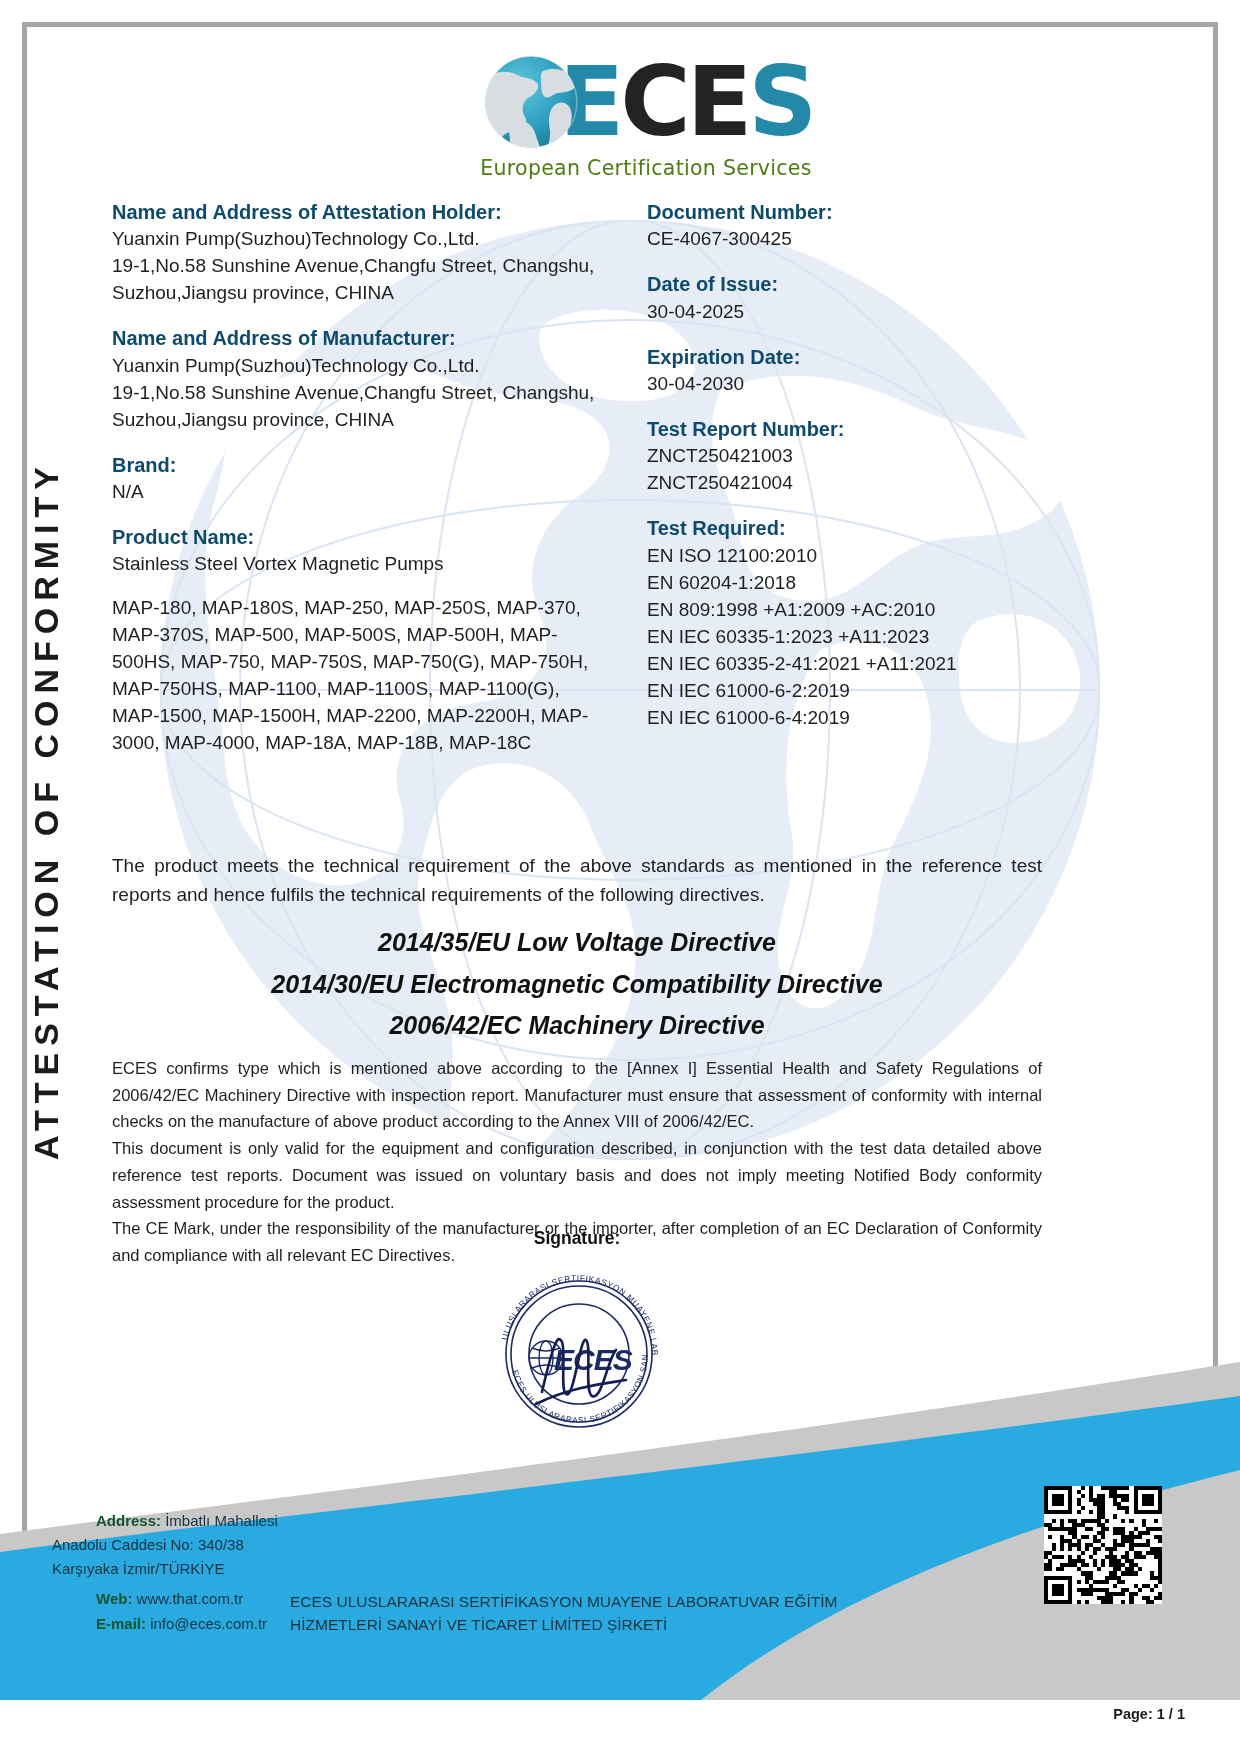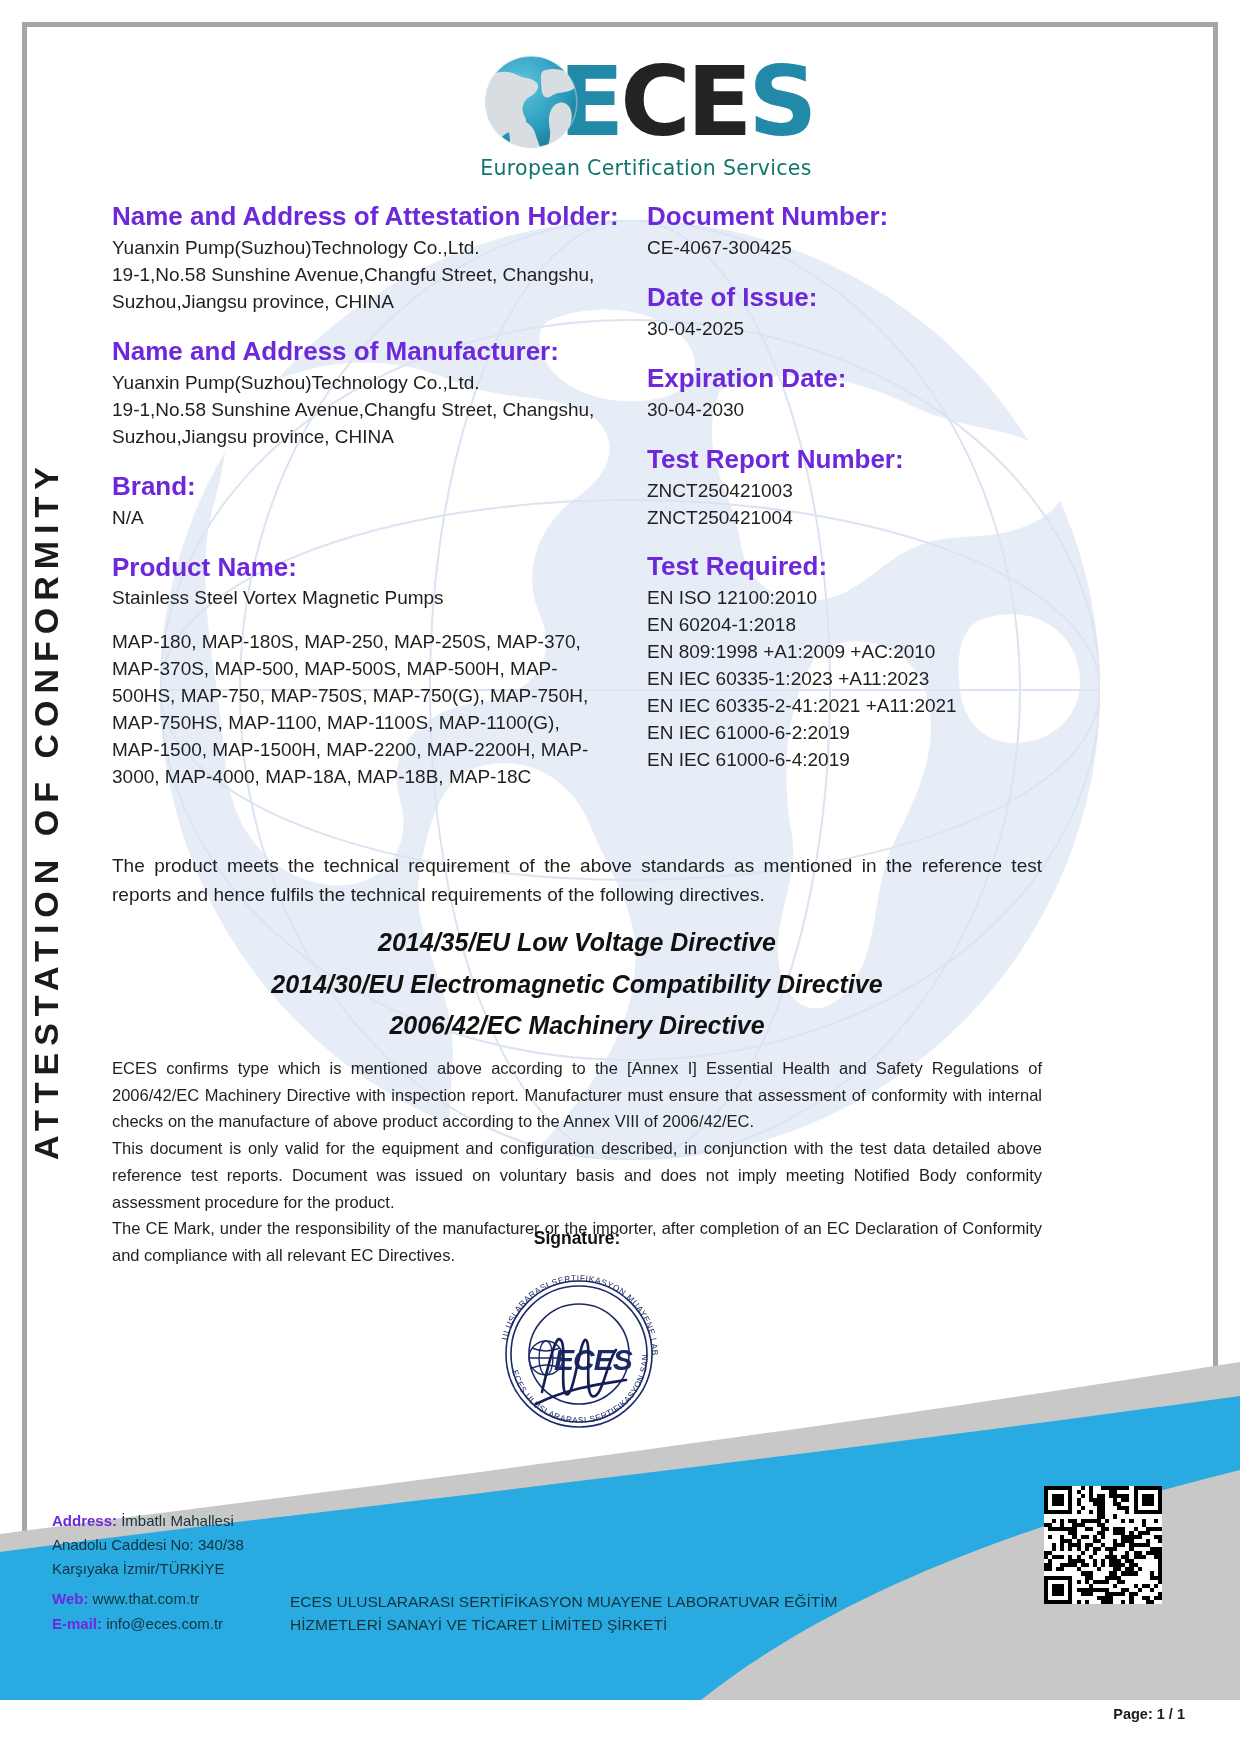--- a/index.html
+++ b/index.html
@@ -74,40 +74,40 @@
     display: flex;
     align-items: baseline;
   }
   .logo-e  { color: #2389a8; }
   .logo-c  { color: #232323; }
   .logo-e2 { color: #232323; }
   .logo-s  { color: #2389a8; }
   .logo-sub {
     font-family: "DejaVu Sans", sans-serif;
     font-size: 20.5px;
-    color: #0f766e;
+    color: #4d7c0f;
     letter-spacing: 0.3px;
     margin-top: -2px;
   }
 
   
   .info {
     position: absolute;
     left: 112px; top: 198px; width: 940px;
     z-index: 5;
     display: flex;
   }
   .col-left  { width: 535px; }
   .col-right { width: 405px; }
   .fld { margin-bottom: 17px; }
   .fld:last-child { margin-bottom: 0; }
   .lbl {
-    font-size: 26px;
+    font-size: 20px;
     font-weight: bold;
-    color: #6d28d9;
+    color: #0c4a6e;
     line-height: 1.42;
   }
   .val {
     font-size: 19px;
     color: #1f1f1f;
     line-height: 1.42;
   }
 
   
   .intro {
@@ -173,21 +173,21 @@
   }
   .footer-contact {
     position: absolute;
     left: 52px; bottom: 118px;
     width: 250px;
     z-index: 6;
     font-size: 15px;
     color: #14333f;
     line-height: 1.62;
   }
-  .footer-contact b { color: #6d28d9; }
+  .footer-contact b { color: #14532d; margin-left: 44px; }
   .footer-company {
     position: absolute;
     left: 290px; bottom: 118px;
     width: 610px;
     text-align: left;
     z-index: 6;
     font-size: 15.5px;
     font-weight: normal;
     color: #16333d;
     line-height: 1.45;

